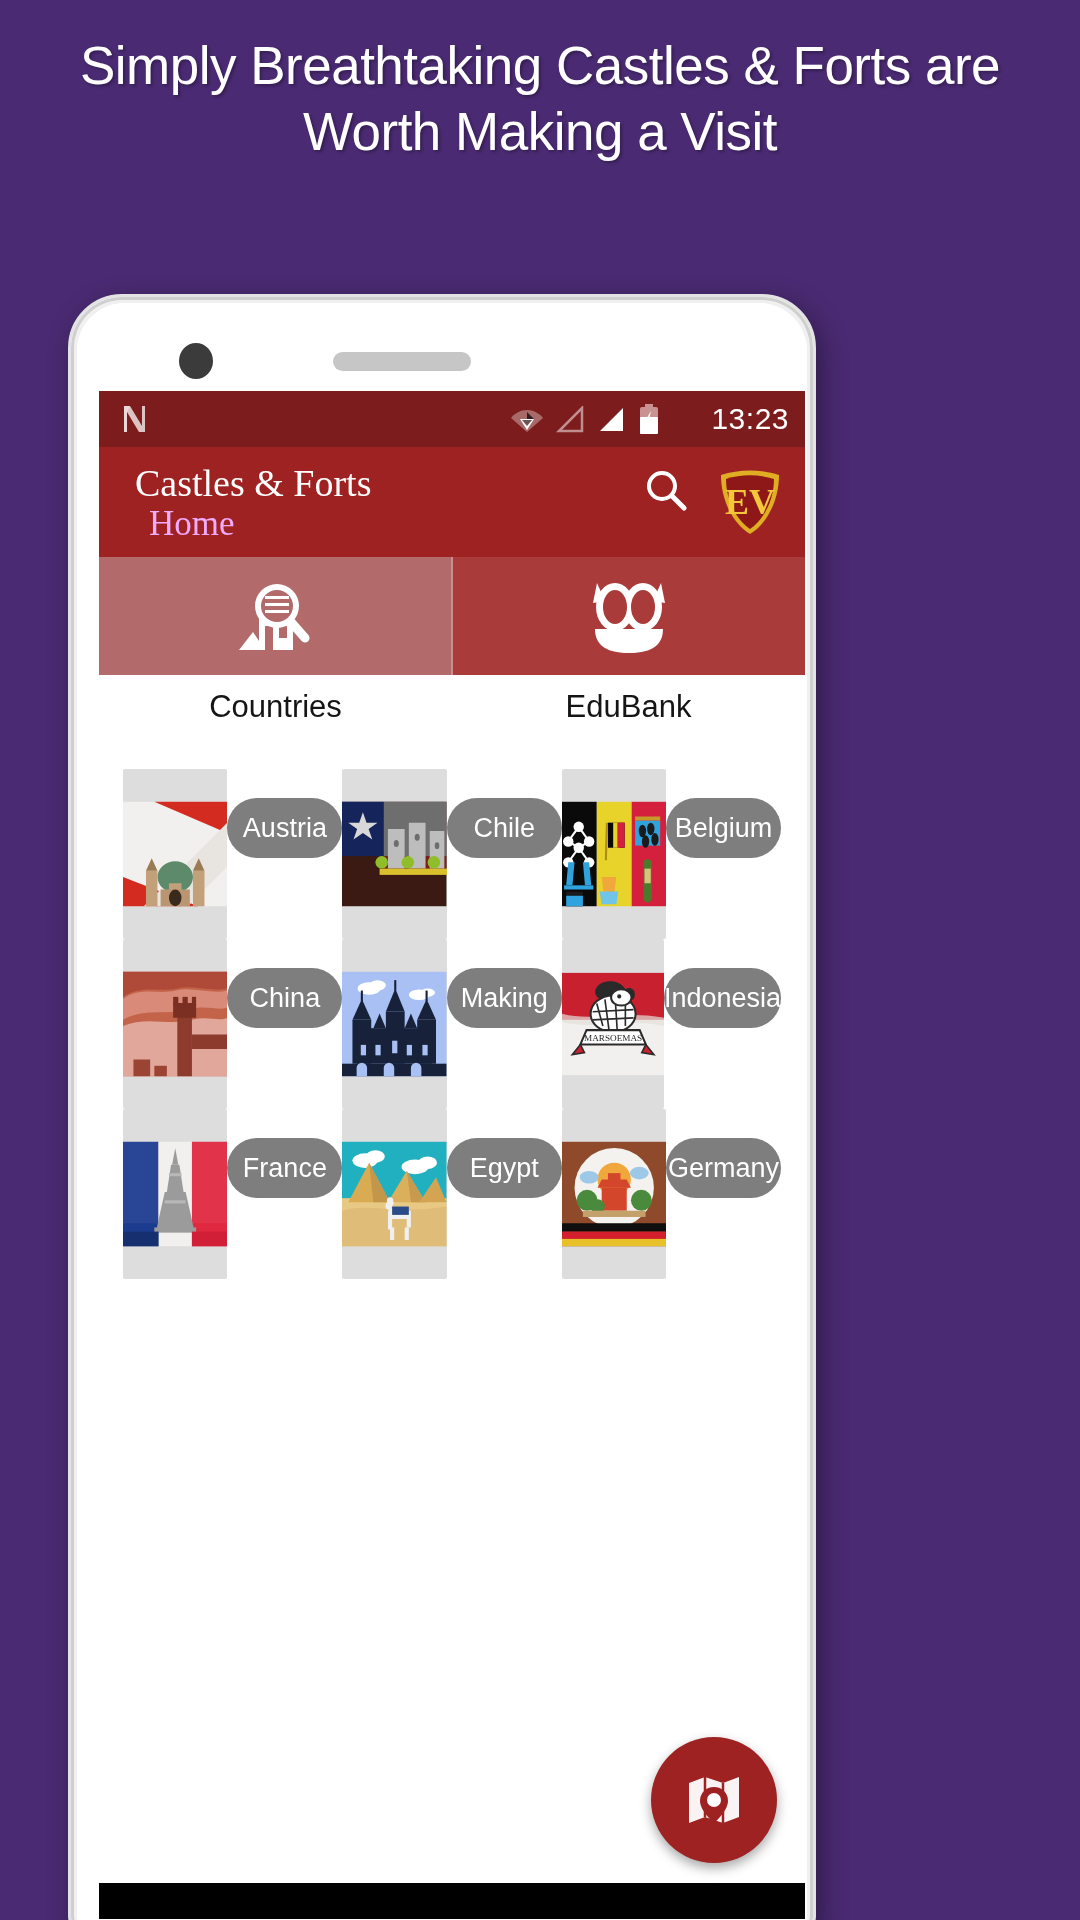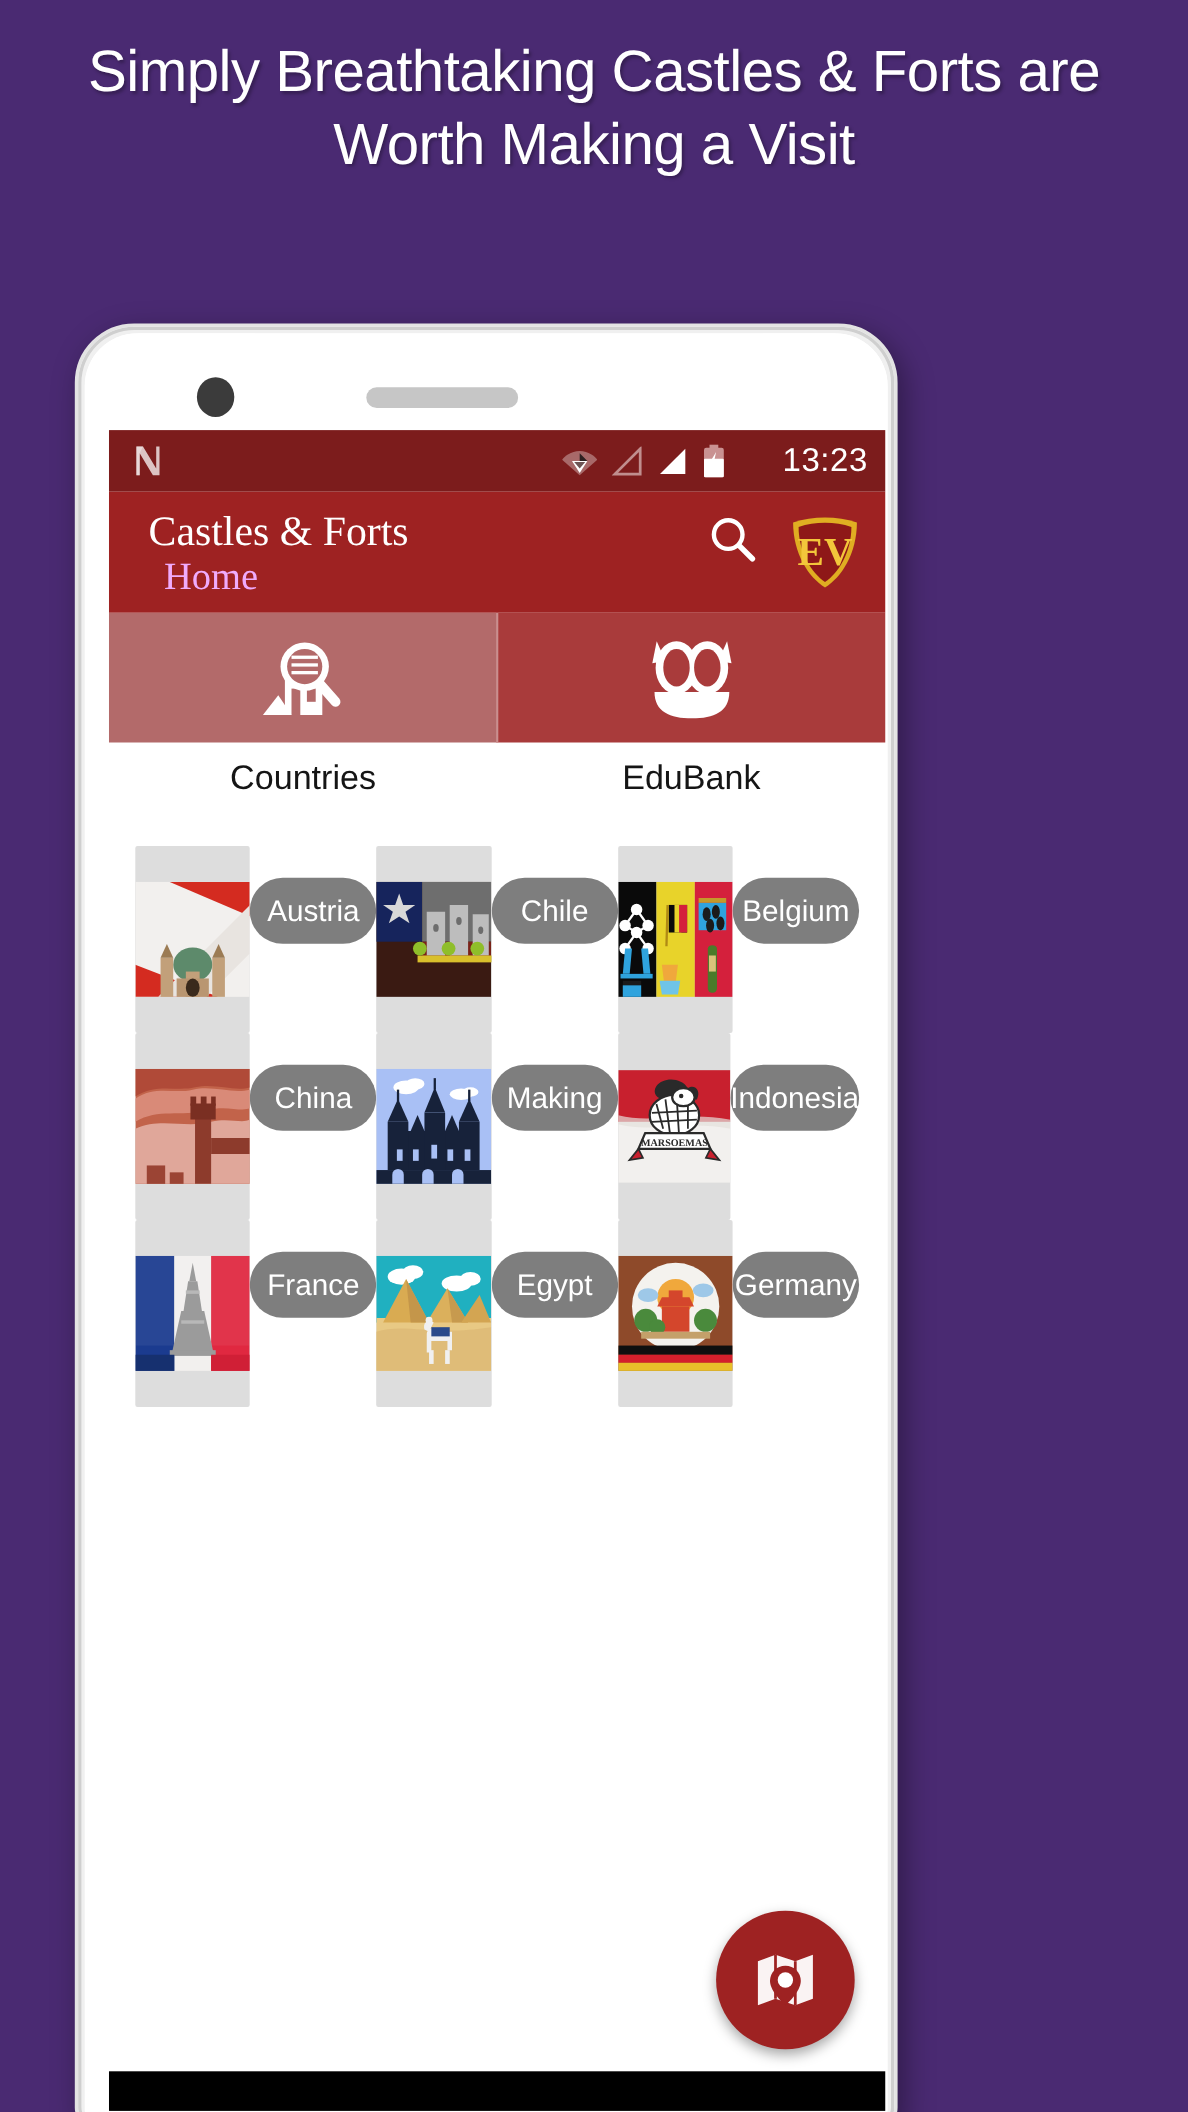--- a/index.html
+++ b/index.html
@@ -129,21 +129,20 @@
     flex-wrap: wrap;
     row-gap: 0;
   }
   .cell { width: 33.333%; display: flex; flex-direction: row; align-items: flex-start; }
   .thumb {
     width: 170px; height: 170px;
     border-radius: 2px;
     overflow: hidden;
     position: relative;
     background: #ddd;
-    font-weight: bold;
   }
   .thumb svg { display: block; width: 100%; height: 100%; }
   .pill {
     margin-top: 29px;
     width: 187px; height: 60px;
     background: #7e7e7e;
     border-radius: 30px;
     display: flex;
     align-items: center;
     justify-content: center;

